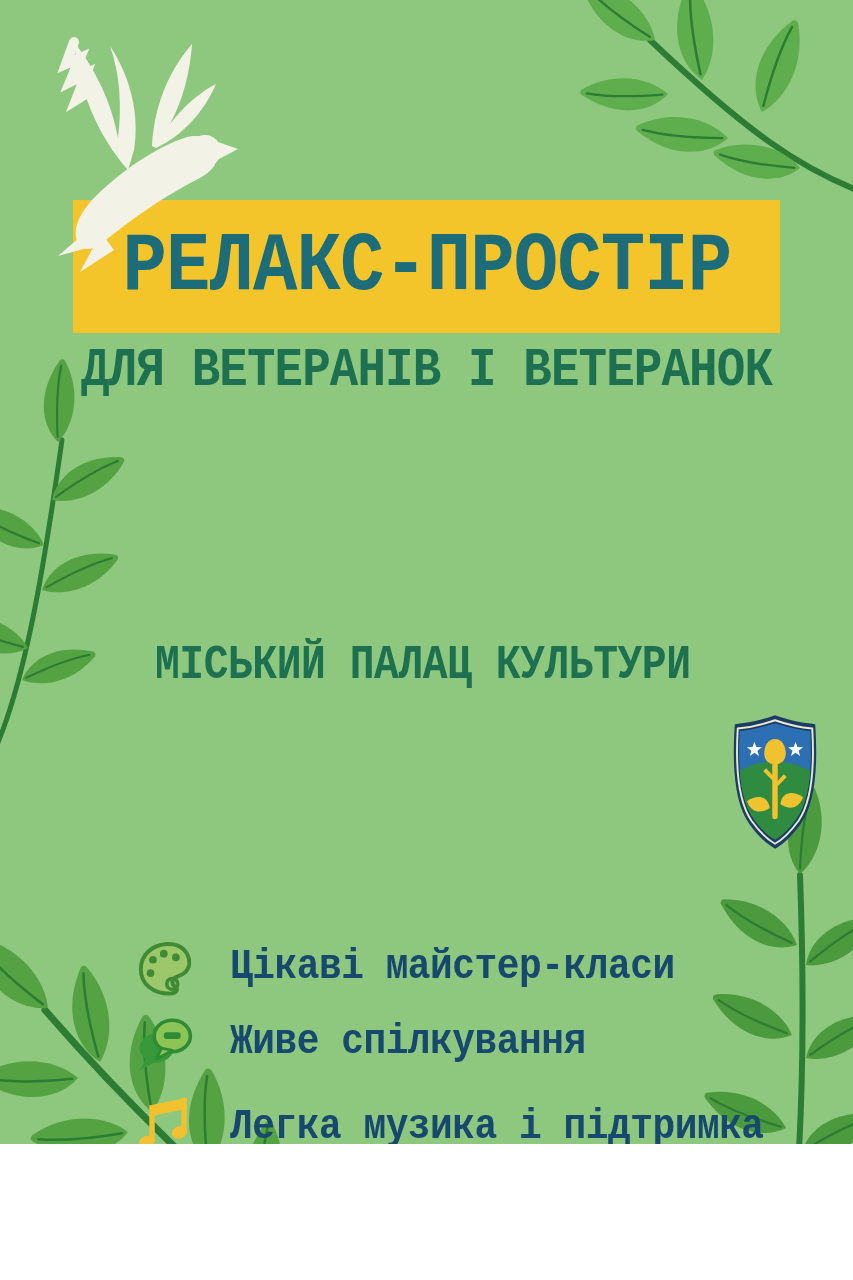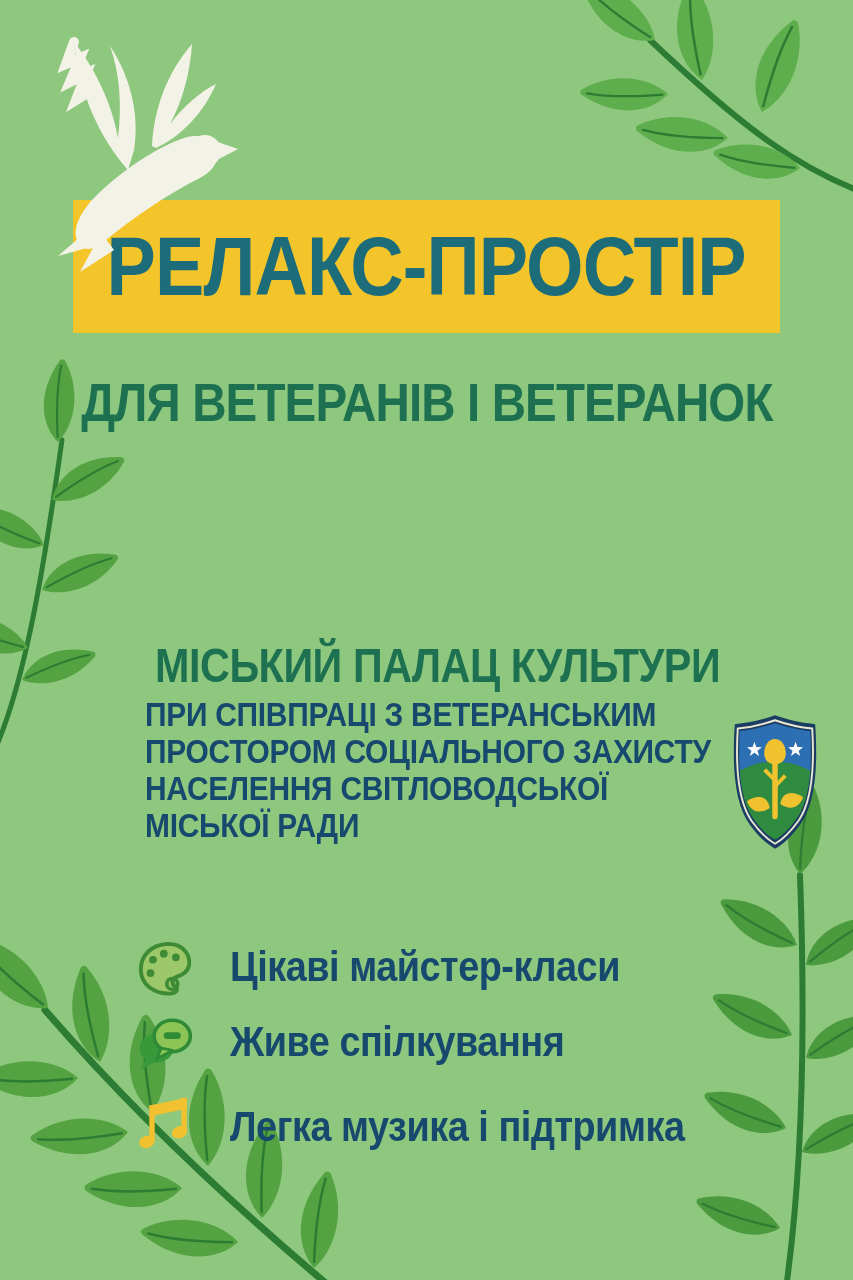--- a/index.html
+++ b/index.html
@@ -5,36 +5,36 @@
   :root{
     --background:#8ec87f; --banner:#f3c52a; --title-text:#1c6d79;
     --subtitle-text:#1d7150; --date-text:#17486e; --body-text:#17486e;
     --leaf-green:#55a243; --leaf-green-light:#5fae4d; --leaf-vein:#2c7c33;
     --dove-white:#f3f2e7; --shield-border:#1b3c63; --shield-sky:#2d6fb3;
     --shield-field:#2e8b40; --flower-yellow:#f1c230; --icon-light-green:#9cc86a;
     --icon-outline-green:#3e8a35; --chat-dark:#38993b; --chat-light:#8cc455;
   }
   html,body{margin:0;padding:0;}
   #poster{
-    position:relative; width:853px; height:1280px; overflow:hidden;
+    position:relative; width:853px; height:1144px; overflow:hidden;
     background:var(--background);
-    font-family:Liberation Sans, sans-serif;
+    font-family:Liberation Mono, monospace;
   }
   .abs{position:absolute;}
   #decor-svg{left:0; top:0; width:853px; height:1280px; z-index:1;}
   #dove-svg{left:0; top:20px; width:280px; height:260px; z-index:3;}
   #banner{
     left:73px; top:200px; width:707px; height:133px; background:var(--banner);
     display:flex; align-items:center; justify-content:center; z-index:2;
   }
   #title{
     font-size:84px; font-weight:bold; color:var(--title-text);
     transform:scaleX(0.88); white-space:nowrap; letter-spacing:-1px;
   }
-  #subtitle-wrap{left:0; top:340px; width:853px; text-align:center; z-index:2;margin-top:31px;}
+  #subtitle-wrap{left:0; top:340px; width:853px; text-align:center; z-index:2;}
   #subtitle{
     display:inline-block; font-size:54px; font-weight:bold; color:var(--subtitle-text);
     transform:scaleX(0.88); white-space:nowrap; letter-spacing:-1px;
   }
   #date-wrap{left:0; top:446px; width:853px; text-align:center; z-index:2;}
   #time-wrap{left:0; top:532px; width:853px; text-align:center; z-index:2;}
   .big-navy{
     display:inline-block; font-size:76px; font-weight:bold; color:var(--date-text);
     transform:scaleX(0.94); letter-spacing:0px; white-space:nowrap;
   }
@@ -144,26 +144,20 @@
 
   <div id="subtitle-wrap" class="abs">
     <span id="subtitle">ДЛЯ ВЕТЕРАНІВ І ВЕТЕРАНОК</span>
   </div>
 
 
   <div id="venue-wrap" class="abs">
     <span id="venue">МІСЬКИЙ ПАЛАЦ КУЛЬТУРИ</span>
   </div>
 
-  <div id="organizer" class="abs">
-    <span class="org-line">ПРИ СПІВПРАЦІ З ВЕТЕРАНСЬКИМ</span>
-    <span class="org-line">ПРОСТОРОМ СОЦІАЛЬНОГО ЗАХИСТУ</span>
-    <span class="org-line">НАСЕЛЕННЯ СВІТЛОВОДСЬКОЇ</span>
-    <span class="org-line">МІСЬКОЇ РАДИ</span>
-  </div>
 
   <svg id="emblem-svg" class="abs" viewBox="0 0 100 140" xmlns="http://www.w3.org/2000/svg">
     <defs>
       <clipPath id="shield-clip">
         <path d="M50 10 C62 14 76 17 86 18 C88 58 85 88 73 106 C64 119 56 126 50 129 C44 126 36 119 27 106 C15 88 12 58 14 18 C24 17 38 14 50 10 Z"></path>
       </clipPath>
       <path id="star" d="M0,-8 L1.9,-2.6 L7.6,-2.5 L3.1,1 L4.7,6.5 L0,3.2 L-4.7,6.5 L-3.1,1 L-7.6,-2.5 L-1.9,-2.6 Z"></path>
     </defs>
 
     <path d="M50 2 C64 7 79 10 91 11 C94 56 91 92 76 113 C66 127 57 134 50 138 C43 134 34 127 24 113 C9 92 6 56 9 11 C21 10 36 7 50 2 Z" fill="#1b3c63"></path>

